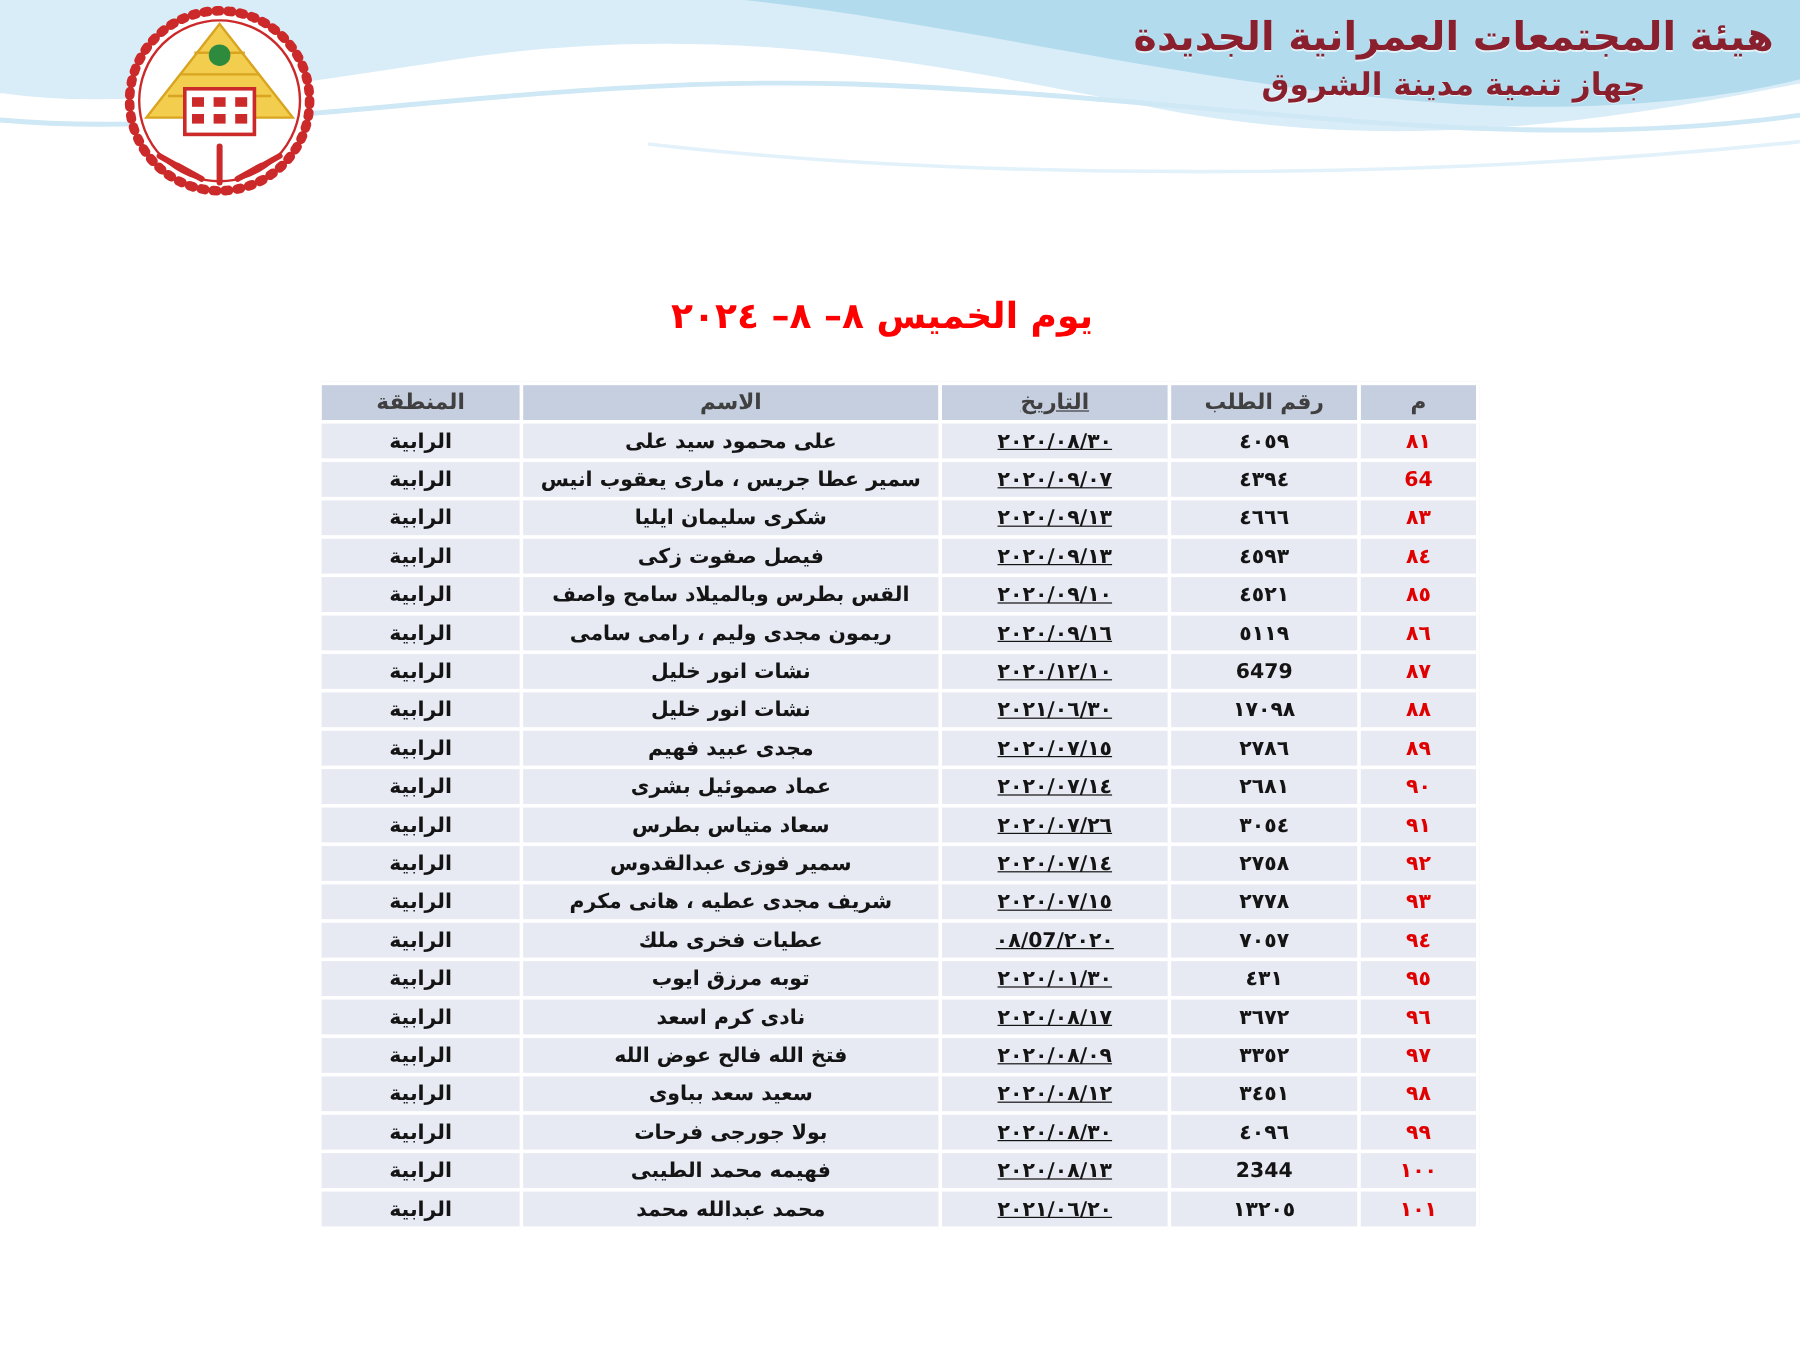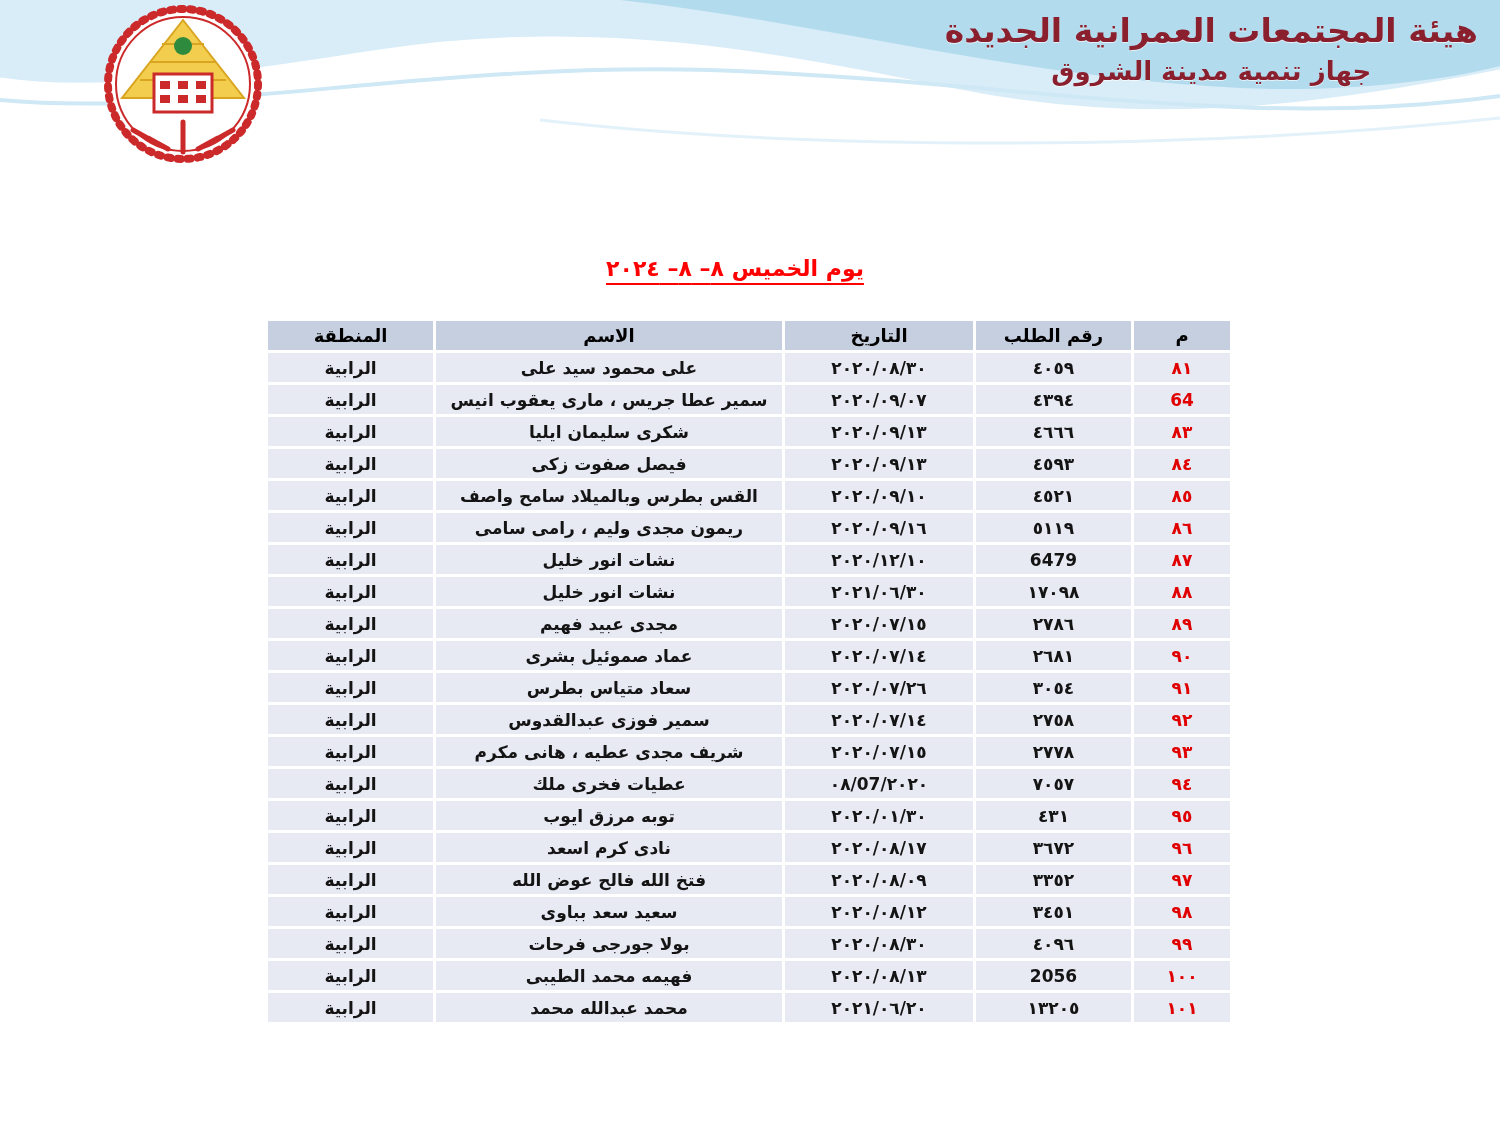--- a/index.html
+++ b/index.html
@@ -29,24 +29,23 @@
   
   .main-title{
     position:absolute;top:176px;left:0;width:1470px;
     direction:rtl;text-align:center;
     color:#ff0000;font-size:31px;font-weight:bold;
     text-decoration:underline;
     text-underline-offset:7px;
     text-decoration-thickness:2px;
   }
   .sub-title{
-    position:absolute;top:256px;left:0;width:1470px;
+    position:absolute;top:246px;left:0;width:1470px;
     direction:rtl;text-align:center;
-    color:#ff0000;font-size:22px;font-weight:bold;
-    text-decoration:underline;
+    color:#ff0000;font-size:30px;font-weight:bold;
     text-underline-offset:7px;
     text-decoration-thickness:2px;
   }
 
   
   .table-wrap{position:absolute;top:318px;left:265px;width:892px;}
   table{
     width:100%;
     border-collapse:collapse;
     direction:rtl;
@@ -58,32 +57,32 @@
     padding:2px 8px;
     height:25px;
     text-align:center;
     vertical-align:middle;
     font-weight:bold;
     overflow:hidden;
     white-space:nowrap;
   }
   thead th{
     background:#c6cfdf;
-    color:#000000;
+    color:#404040;
     font-size:18px;
     margin-top:36px;
   }
   tbody td{
     color:#141414;
     font-size:17px;
   }
   tbody td.col0{color:#e00000;}       
   .col0{width:80px;}
   .col1{width:139px;}
-  .col2{width:172px;}
+  .col2{width:172px;text-decoration:underline;}
   .col3{width:330px;}
   .col4{width:149px;}
 </style>
 </head>
 <body>
 
 <div class="page">
 
   <svg class="waves" width="1500" height="185" viewBox="0 0 1500 185" preserveAspectRatio="none">
     <path d="M0,0 H1500 V72 C1320,108 1150,130 960,92 C780,56 600,18 380,52 C240,73 110,96 0,80 Z" fill="#d9edf8"></path>
@@ -257,21 +256,21 @@
           </tr>
           <tr>
             <td class="col0">٩٩</td>
             <td class="col1">٤٠٩٦</td>
             <td class="col2">٢٠٢٠/٠٨/٣٠</td>
             <td class="col3">بولا جورجى فرحات</td>
             <td class="col4">الرابية</td>
           </tr>
           <tr>
             <td class="col0">١٠٠</td>
-            <td class="col1">2056</td>
+            <td class="col1">2344</td>
             <td class="col2">٢٠٢٠/٠٨/١٣</td>
             <td class="col3">فهيمه محمد الطيبى</td>
             <td class="col4">الرابية</td>
           </tr>
           <tr>
             <td class="col0">١٠١</td>
             <td class="col1">١٣٢٠٥</td>
             <td class="col2">٢٠٢١/٠٦/٢٠</td>
             <td class="col3">محمد عبدالله محمد</td>
             <td class="col4">الرابية</td>

